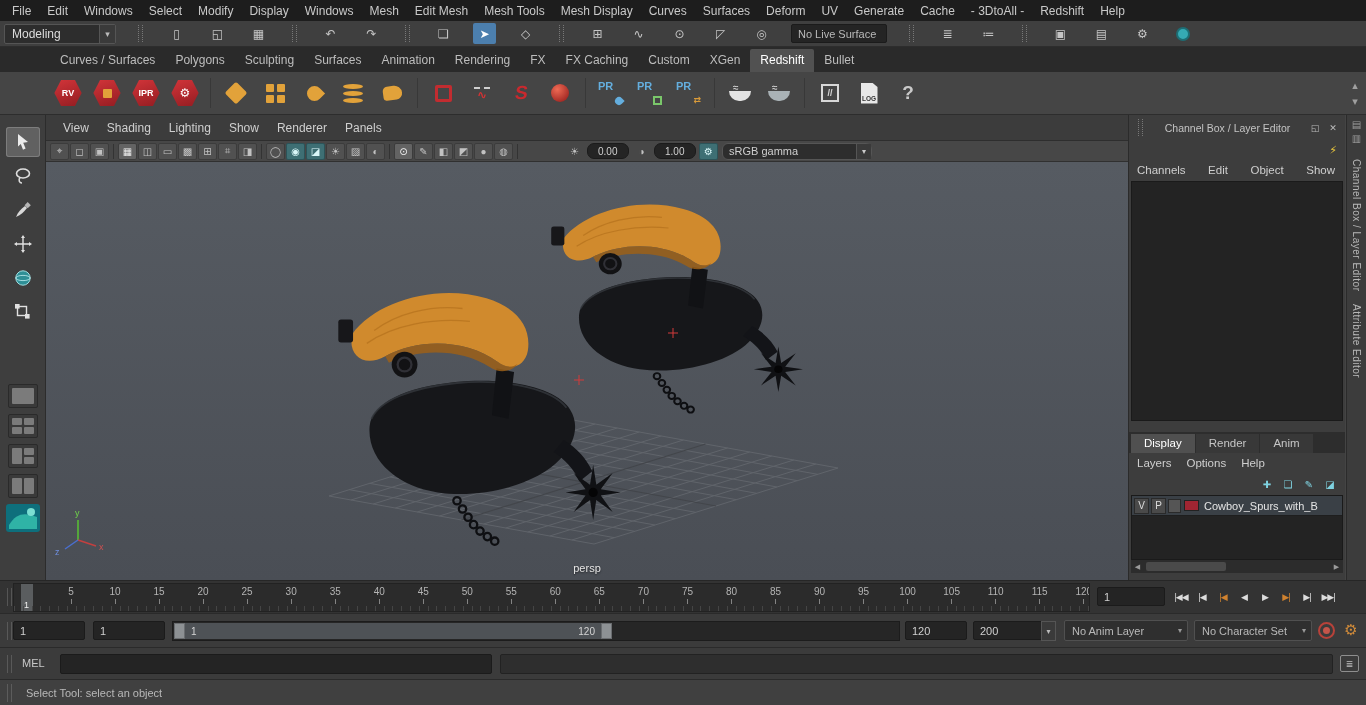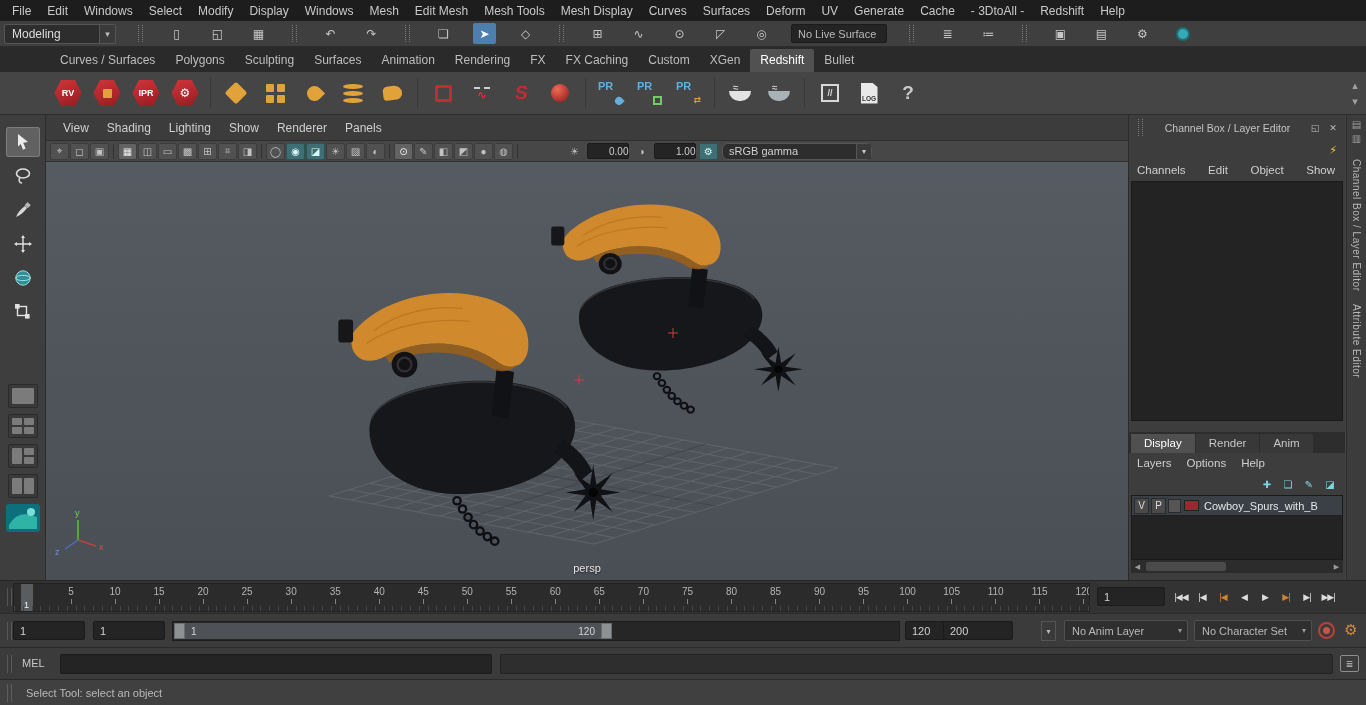--- a/index.html
+++ b/index.html
@@ -75,21 +75,21 @@
 .viewport{position:absolute;left:46px;top:115px;width:1082px;height:465px;background:#4c5057}
 .vp-menubar{position:absolute;left:0;top:0;width:100%;height:26px;background:#3c3c3c;border-bottom:1px solid #2e2e2e;display:flex;align-items:center;padding-left:8px}
 .vp-menu-item{padding:0 9px;color:#cfcfcf}
 .vp-toolbar{position:absolute;left:0;top:26px;width:100%;height:21px;background:#474747;border-bottom:1px solid #303030;display:flex;align-items:center;padding-left:4px;gap:1px}
 .vpi{min-width:19px;height:17px;display:flex;align-items:center;justify-content:center;font-size:10px;color:#c2c2c2;background:#515151;border:1px solid #3c3c3c;border-radius:2px}
 .vpi.flat{background:transparent;border-color:transparent}
 .vpi.pressed{background:#636363;color:#f0f0f0}
 .vpi.on{background:#3e6f74;color:#d9f6f8;border-color:#2c5358}
 .vsep{width:1px;height:15px;background:#333;margin:0 3px}
 .vsp{width:42px}
-.vfield{width:42px;height:16px;background:#242424;border:1px solid #1b1b1b;color:#cfcfcf;font-size:10px;display:flex;align-items:center;padding-left:21px;border-radius:2px;margin:12px 2px}
+.vfield{width:42px;height:16px;background:#242424;border:1px solid #1b1b1b;color:#cfcfcf;font-size:10px;display:flex;align-items:center;padding-left:10px;border-radius:7px;margin:12px 2px}
 .vdd{display:flex;height:17px;width:150px;background:#2d2d2d;border:1px solid #555;border-radius:6px;margin-left:3px}
 .vdd span:first-child{flex:1;display:flex;align-items:center;padding-left:6px;font-size:11px;color:#cfcfcf}
 .vdd-arrow{width:15px;display:flex;align-items:center;justify-content:center;font-size:8px;background:#3a3a3a;border-left:1px solid #555}
 .vp-canvas{position:absolute;left:0;top:47px;width:1082px;height:418px;background:linear-gradient(#565b62 0%,#4a4e55 100%);overflow:hidden}
 .persp-label{position:absolute;left:50%;bottom:6px;transform:translateX(-50%);font-size:11px;color:#e5e5e5;text-shadow:0 1px 2px rgba(0,0,0,.6)}
 
 .rightpanel{position:absolute;left:1128px;top:115px;width:217px;height:465px;background:#3d3d3d;border-left:1px solid #2b2b2b;display:flex;flex-direction:column}
 .rp-titlebar{height:25px;display:flex;align-items:center;padding:0 5px;gap:4px}
 .rp-title{flex:1;text-align:center;font-size:10.5px;color:#c3c3c3;white-space:nowrap;overflow:hidden}
 .winicon{width:14px;height:14px;display:flex;align-items:center;justify-content:center;font-size:9px;color:#bbb}
@@ -139,21 +139,21 @@
 .rfield1{position:absolute;left:13px;top:7px;width:72px}
 .rfield2{position:absolute;left:93px;top:7px;width:72px}
 .rtrack{position:absolute;left:172px;top:7px;width:728px;height:20px;background:#262626;border:1px solid #1c1c1c}
 .rbar{position:absolute;left:1px;top:1px;width:438px;height:16px;background:#4e5256;display:flex;align-items:center}
 .rhandle{position:absolute;top:0;width:11px;height:16px;background:#8d9194;border:1px solid #6a6d70}
 .rh-l{left:0}.rh-r{right:0}
 .rbar .lab{font-size:10px;color:#d5d5d5}
 .rbar .lab1{margin-left:17px}
 .rbar .lab2{margin-left:auto;margin-right:17px}
 .rfield3{position:absolute;left:905px;top:7px;width:62px}
-.rfield4{position:absolute;left:943px;top:7px;width:70px}
+.rfield4{position:absolute;left:973px;top:7px;width:70px}
 .minidd{position:absolute;left:1041px;top:7px;width:15px;height:20px;background:#3a3a3a;border:1px solid #555;display:flex;align-items:center;justify-content:center;font-size:8px;color:#bbb}
 .ddl{position:absolute;top:6px;height:21px;display:flex;background:#2f2f2f;border:1px solid #505050;border-radius:2px}
 .ddl .t{flex:1;display:flex;align-items:center;padding-left:7px;font-size:11px;color:#b9b9b9;white-space:nowrap}
 .ddl .a{width:14px;display:flex;align-items:center;justify-content:center;font-size:8px;color:#999}
 .dd-anim{left:1064px;width:124px}
 .dd-char{left:1194px;width:118px}
 .autokey{position:absolute;left:1318px;top:8px;width:17px;height:17px;border-radius:50%;border:2px solid #b8423a;display:flex;align-items:center;justify-content:center}
 .autokey i{width:7px;height:7px;background:#c4554a;border-radius:50%}
 .animprefs{position:absolute;left:1341px;top:6px;width:20px;height:20px;display:flex;align-items:center;justify-content:center;font-size:15px;color:#cf8a3a}
 

